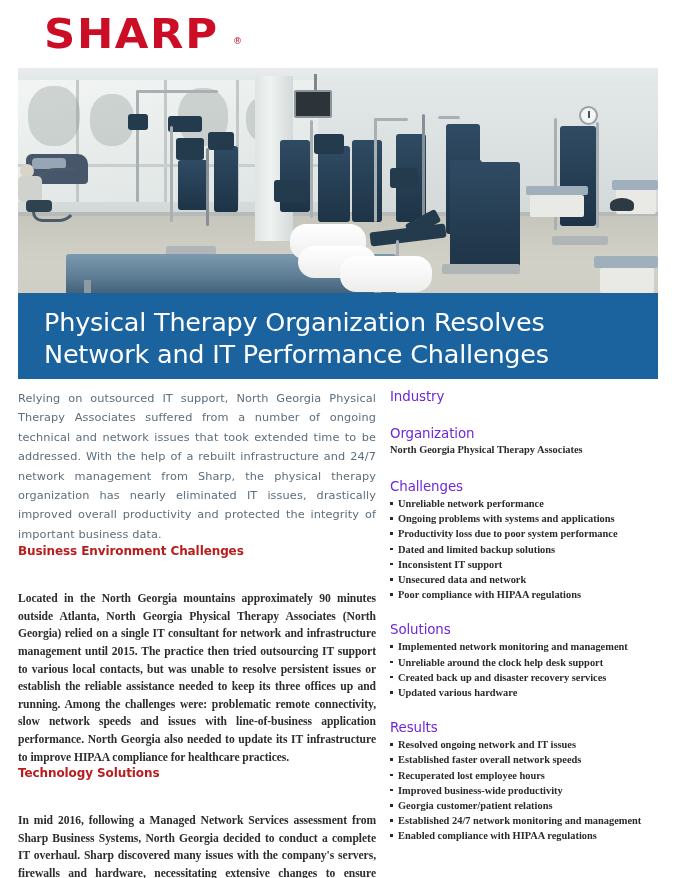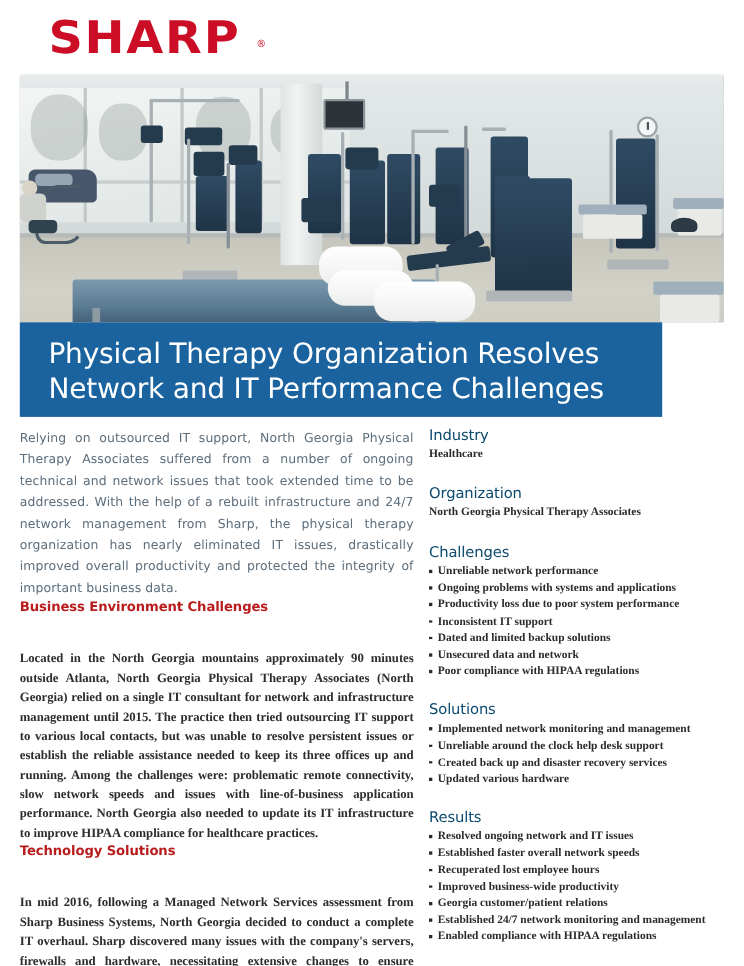--- a/index.html
+++ b/index.html
@@ -185,21 +185,21 @@
   .h-bike {
     position: absolute; left: 14px; top: 100px; width: 46px; height: 54px;
     border: 3px solid #4b5c68; border-radius: 50% 8px 40% 10px;
     border-right-color: transparent;
   }
 
   
   .title-banner {
     position: absolute;
     left: 18px; top: 293px;
-    width: 584px; height: 86px;
+    width: 640px; height: 86px;
     background: #1a639f;
     padding: 13px 26px 0 26px;
   }
   .title-text {
     color: #ffffff;
     font-family: "DejaVu Sans", sans-serif;
     font-size: 25.5px;
     font-weight: normal;
     line-height: 32px;
     letter-spacing: -0.2px;
@@ -242,21 +242,21 @@
     text-align: justify;
     font-weight: 600;
     letter-spacing: -0.05px;
     margin-top: 32px;
   }
 
   
   .side-heading {
     font-family: "DejaVu Sans", sans-serif;
     font-size: 13.4px;
-    color: #0c4a6e;
+    color: #6d28d9;
     margin-bottom: 2px;
     letter-spacing: -0.1px;
   }
   .side-value {
     font-family: "Liberation Serif", serif;
     font-size: 10.4px;
     font-weight: bold;
     color: #2b2b2b;
     line-height: 14px;
   }
@@ -394,36 +394,35 @@
     <p class="body-text">Located in the North Georgia mountains approximately 90 minutes outside Atlanta, North Georgia Physical Therapy Associates (North Georgia) relied on a single IT consultant for network and infrastructure management until 2015.  The practice then tried outsourcing IT support to various local contacts, but was unable to resolve persistent issues or establish the reliable assistance needed to keep its three offices up and running.  Among the challenges were: problematic remote connectivity, slow network speeds and issues with line-of-business application performance. North Georgia also needed to update its IT infrastructure to improve HIPAA compliance for healthcare practices.</p>
 
     <h2 class="sec-heading">Technology Solutions</h2>
     <p class="body-text">In mid 2016, following a Managed Network Services assessment from Sharp Business Systems, North Georgia decided to conduct a complete IT overhaul. Sharp discovered many issues with the company's servers, firewalls and hardware, necessitating extensive changes to ensure superior network performance.  At the recommendation of Sharp, the practice established around-the-clock network monitoring and management, immediate-response help desk assistance, onsite support as needed, and a backup and disaster recovery solution with file storage.</p>
   </div>
 
   <div class="col-right">
 
     <div class="side-block">
       <div class="side-heading">Industry</div>
-      <div class="side-value">Healthcare</div>
     </div>
 
     <div class="side-block">
       <div class="side-heading">Organization</div>
       <div class="side-value">North Georgia Physical Therapy Associates</div>
     </div>
 
     <div class="side-block tight">
       <div class="side-heading">Challenges</div>
       <ul class="side-list">
           <li>Unreliable network performance</li>
           <li>Ongoing problems with systems and applications</li>
           <li>Productivity loss due to poor system performance</li>
+          <li>Dated and limited backup solutions</li>
           <li>Inconsistent IT support</li>
-          <li>Dated and limited backup solutions</li>
           <li>Unsecured data and network</li>
           <li>Poor compliance with HIPAA regulations</li>
         </ul>
     </div>
 
     <div class="side-block tight">
       <div class="side-heading">Solutions</div>
       <ul class="side-list">
           <li>Implemented network monitoring and management</li>
           <li>Unreliable around the clock help desk support</li>

